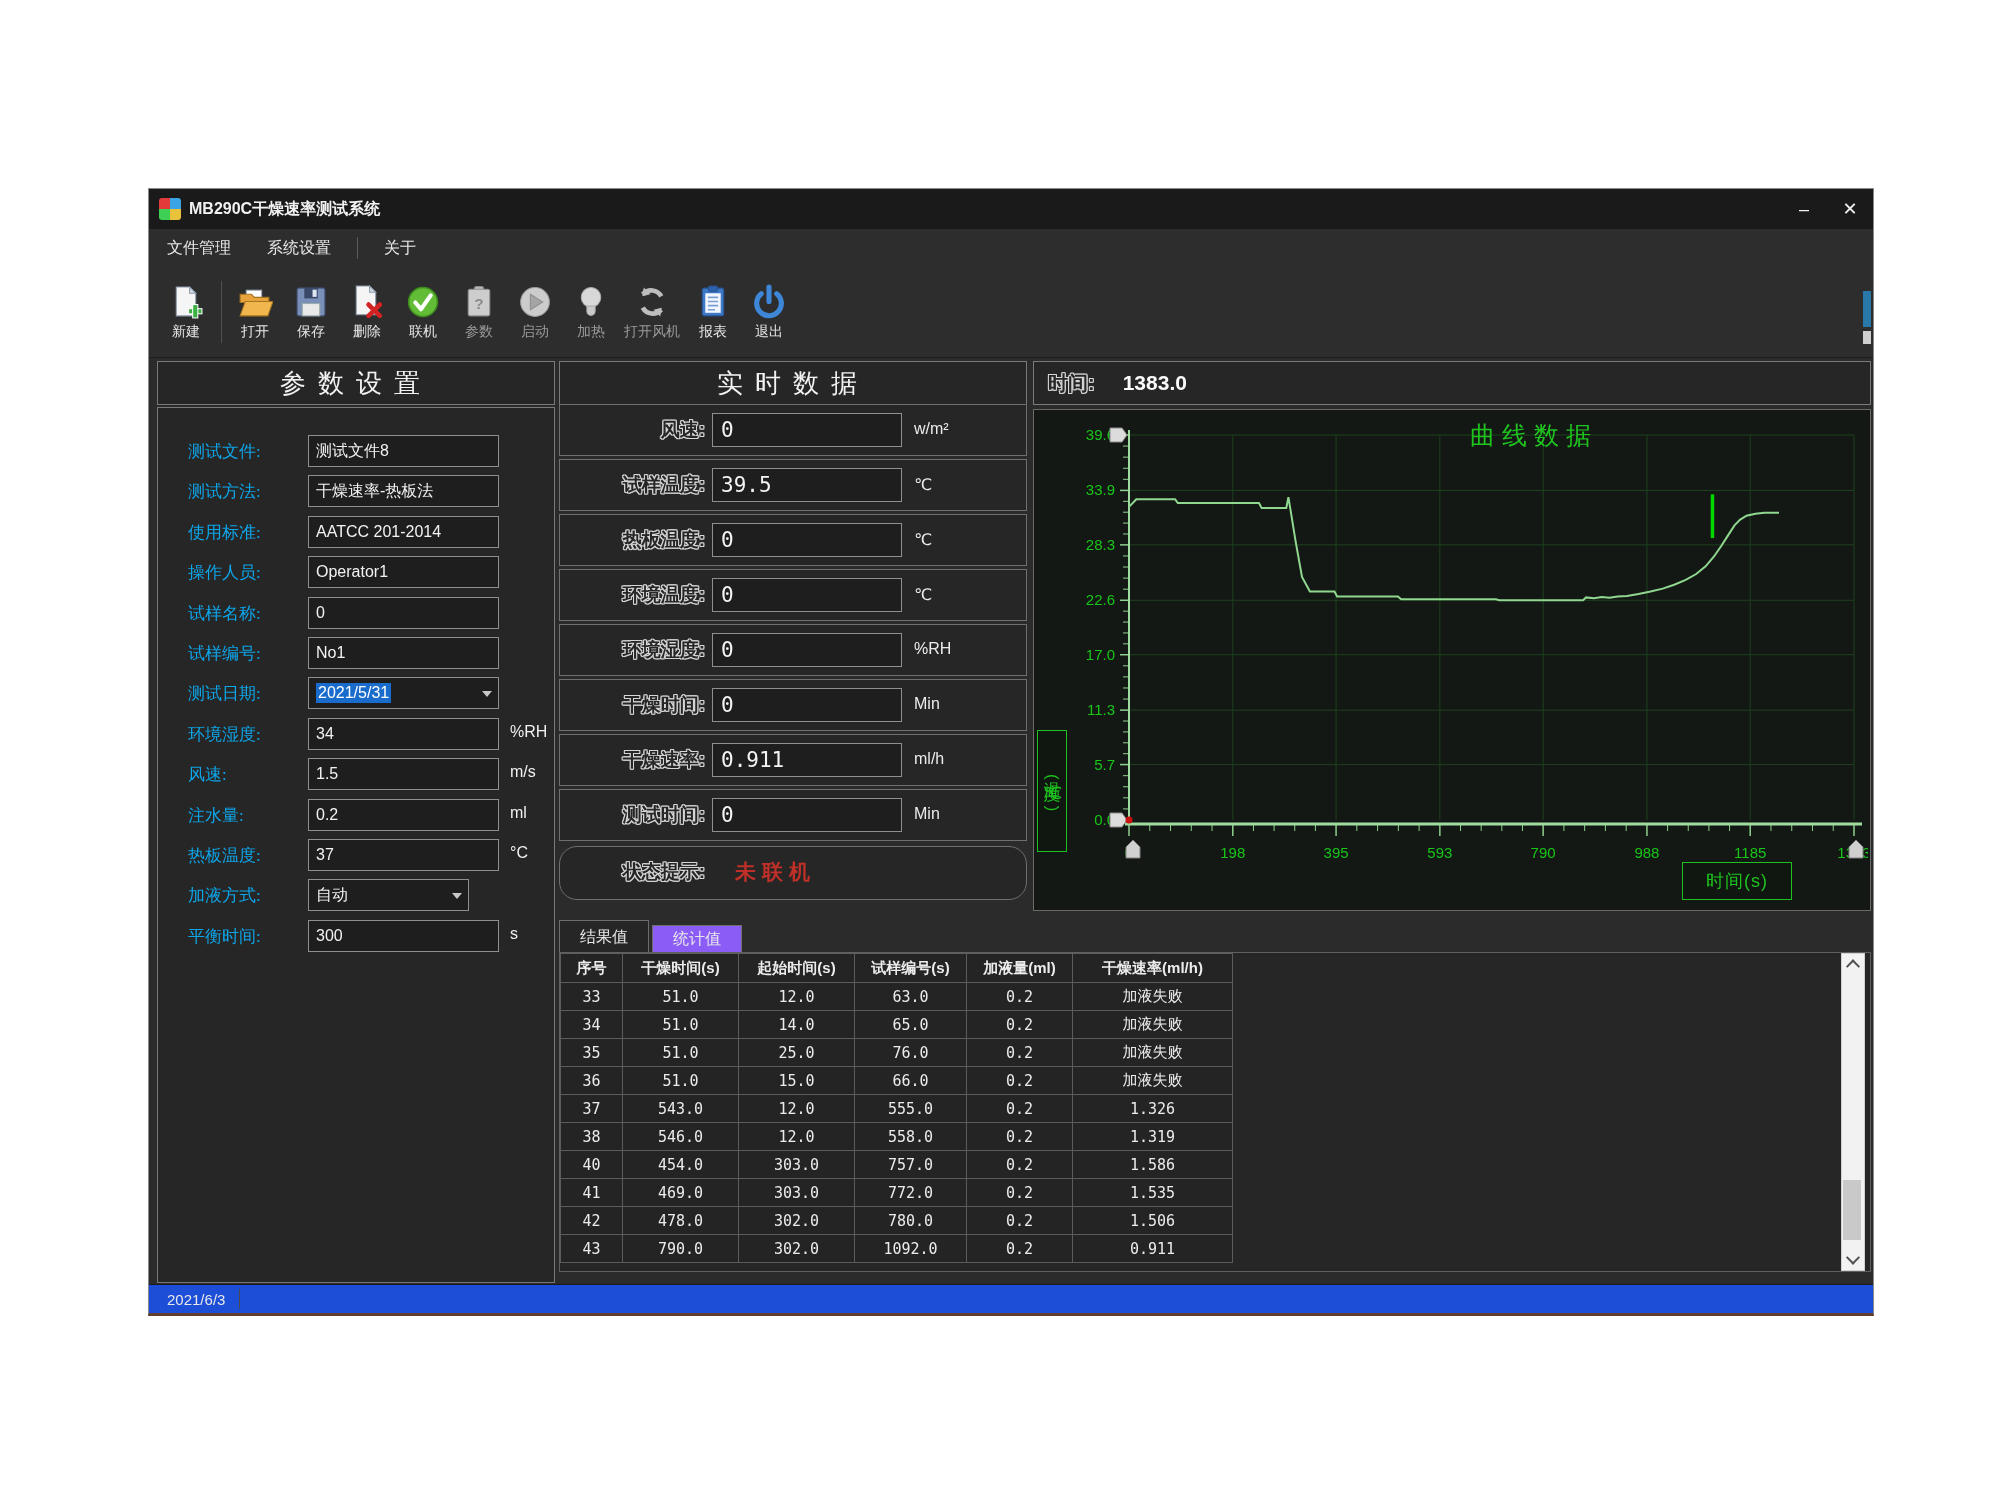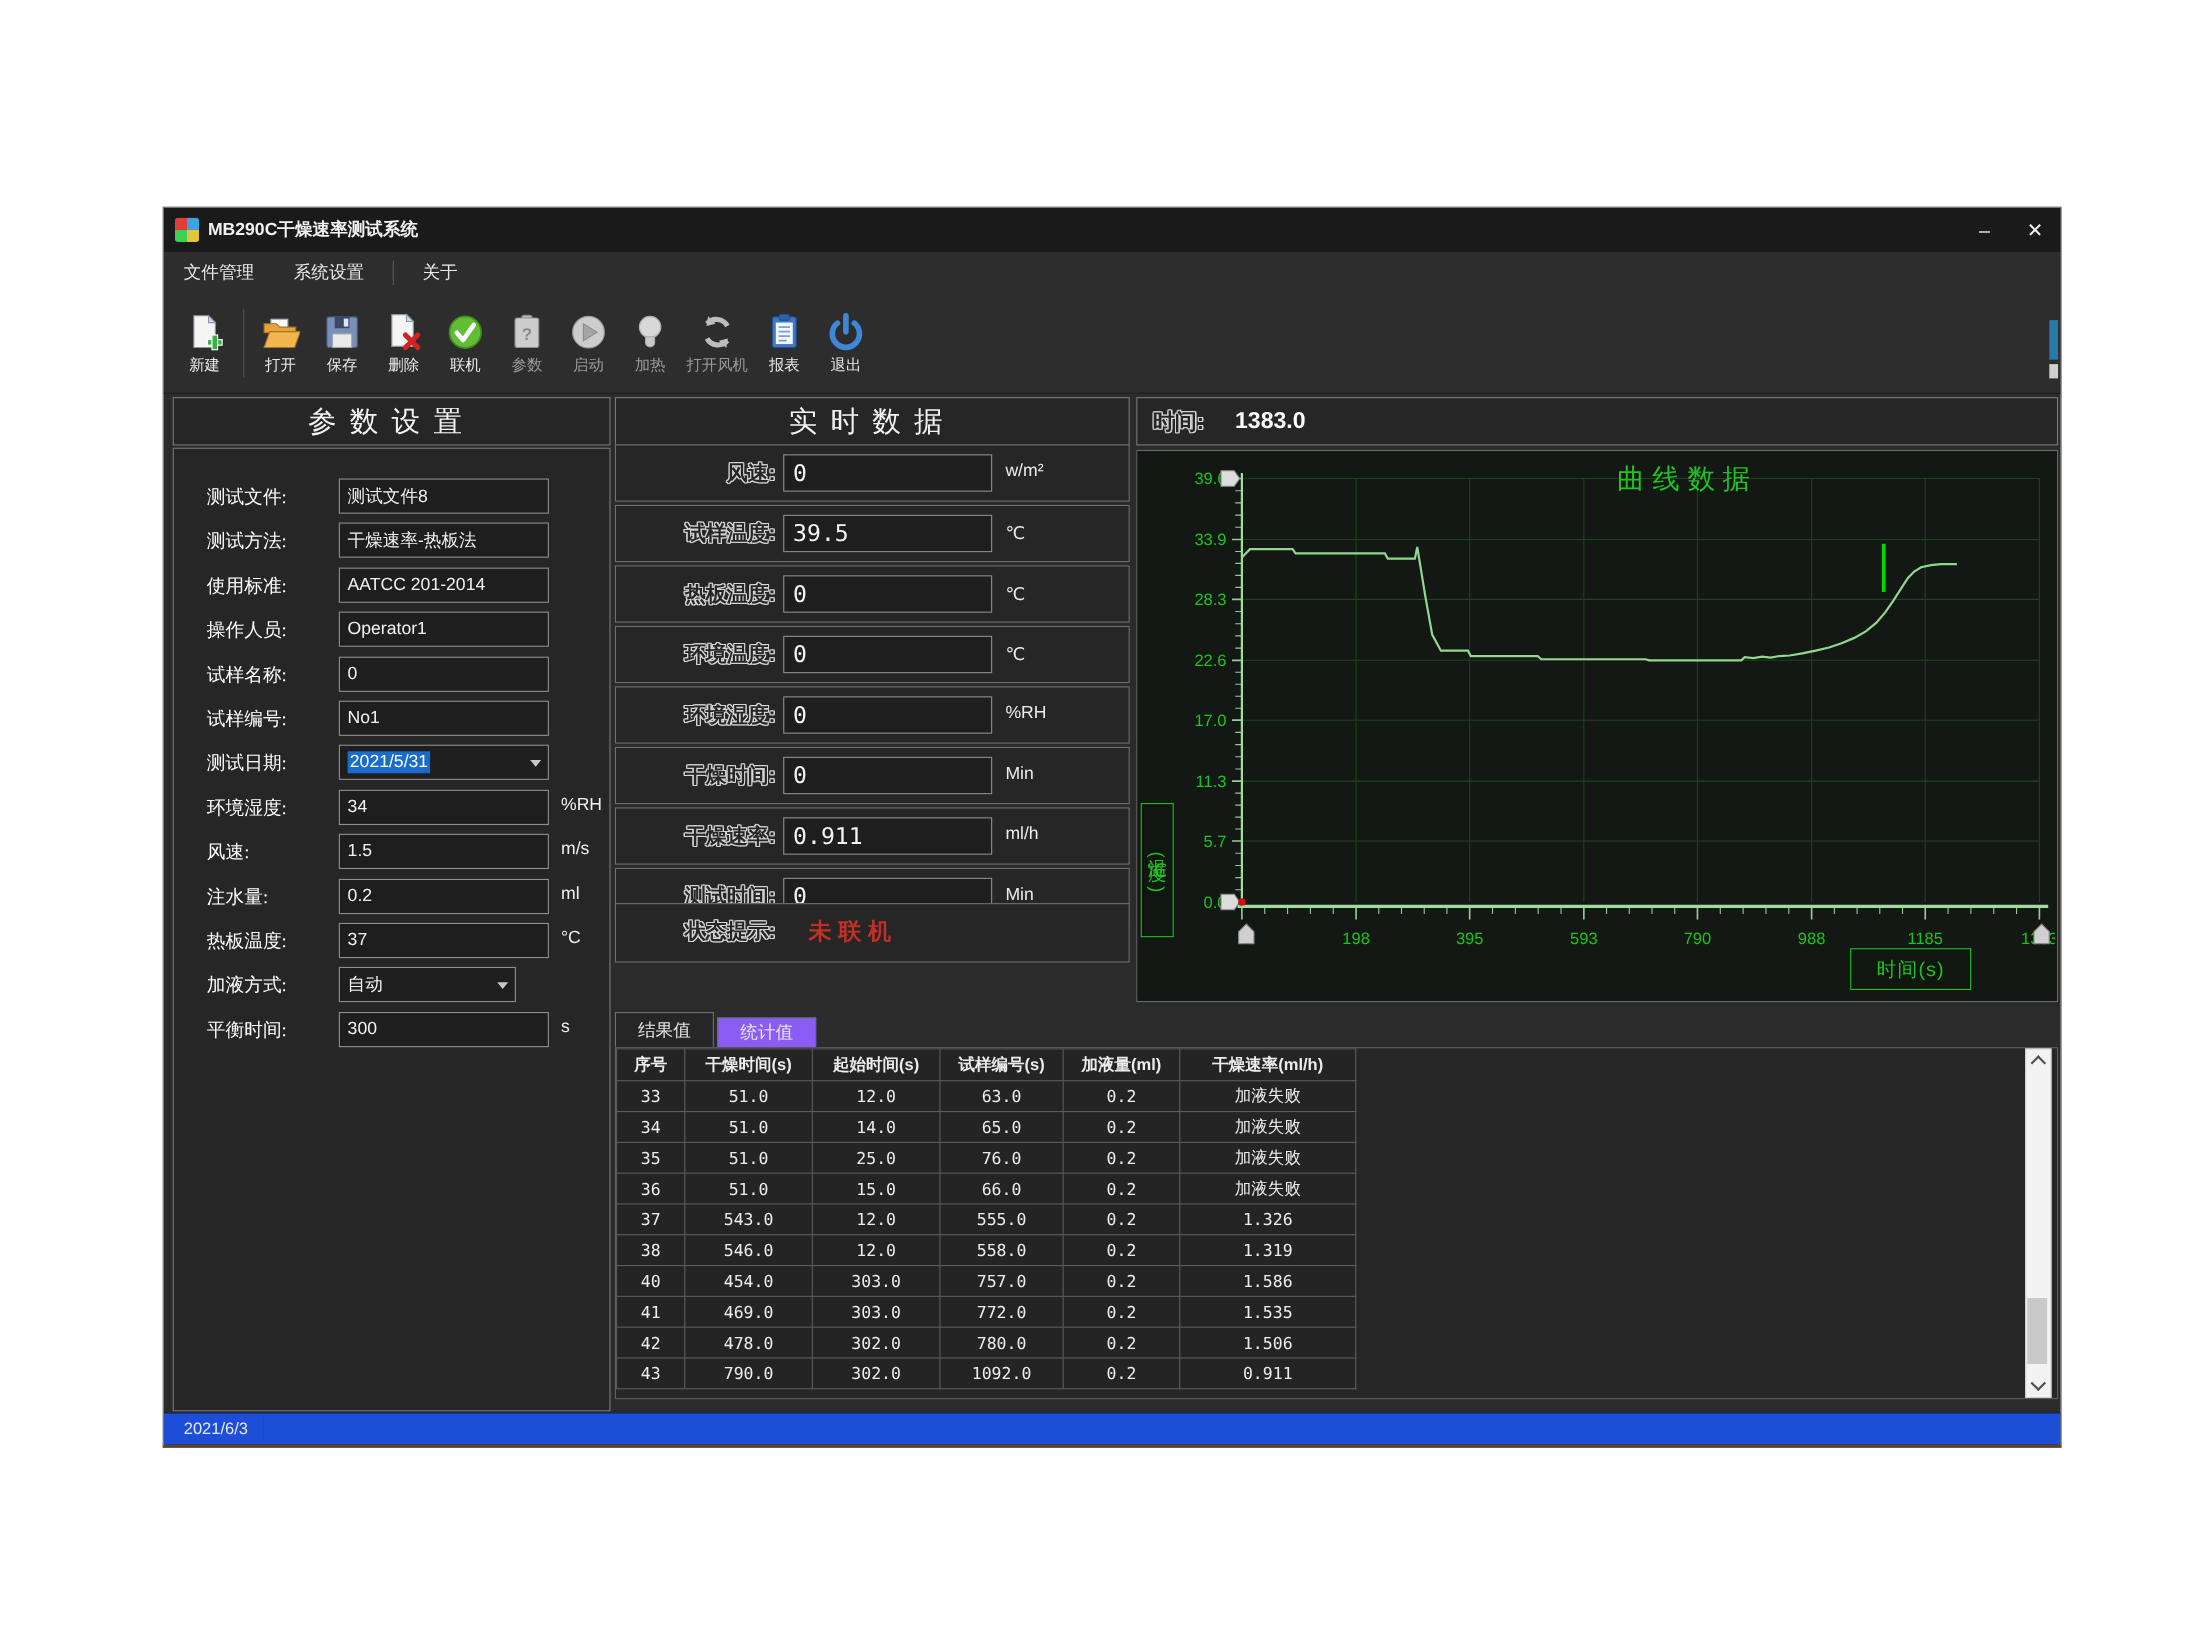--- a/index.html
+++ b/index.html
@@ -36,21 +36,21 @@
   .tb-sep{width:1px;height:62px;background:#505050;margin:0 10px 0 2px;}
   .toolclip{position:absolute;right:2px;top:24px;width:8px;height:36px;background:#2878a8;}
   .toolclip2{position:absolute;right:2px;top:64px;width:8px;height:13px;background:#cfcfcf;}
   
   .panel-h{position:absolute;background:#262626;border:1px solid #7a7a7a;
     display:flex;align-items:center;justify-content:center;
     font-size:26px;letter-spacing:12px;color:#f2f2f2;font-family:"Liberation Serif","DejaVu Serif",serif;}
   .pbody{position:absolute;background:#262626;border:1px solid #7a7a7a;}
   
   .p-row{position:absolute;left:0;right:0;height:32px;}
-  .p-label{position:absolute;left:30px;top:5px;font-size:17px;color:#ffffff;
+  .p-label{position:absolute;left:30px;top:5px;font-size:17px;color:#0ea5e9;
     font-family:"Liberation Serif","DejaVu Serif",serif;}
   .p-input{position:absolute;left:150px;top:0;width:182px;height:30px;background:#1e1e1e;
     border:1px solid #8f8f8f;display:flex;align-items:center;padding-left:7px;font-size:16px;color:#f2f2f2;}
   .p-unit{position:absolute;left:352px;top:5px;font-size:16px;color:#f0f0f0;}
   .sel{background:#1a6ccc;color:#fff;padding:1px 2px;}
   .dd-arrow{position:absolute;right:6px;top:13px;width:0;height:0;
     border-left:5px solid transparent;border-right:5px solid transparent;border-top:6px solid #c8c8c8;}
   .p-input.combo{width:152px;}
   
   .m-row{position:absolute;left:0;width:466px;height:50px;background:#262626;border:1px solid #6f6f6f;}
@@ -361,21 +361,21 @@
           </div>
           <span class="m-unit">ml/h</span>
         </div>
         <div class="m-row" style="top: 600px;">
           <span class="m-label outline">测试时间:</span>
           <div class="m-input">
             <span>0</span>
           </div>
           <span class="m-unit">Min</span>
         </div>
-        <div class="m-row" style="top: 632px; height: 52px;">
+        <div class="m-row" style="top: 657px; height: 52px; border-radius: 18px;">
           <span class="m-label outline">状态提示:</span>
           <span class="m-status-val" style="color: rgb(192, 48, 40);">未联机</span>
         </div>
       </div>
 
     <div class="time-h" style="left:884px;top:172px;width:836px;height:42px;">
       <span class="outline">时间:</span>
       <span class="time-val">1383.0</span>
     </div>
     <div class="chartbox" style="left:884px;top:220px;width:836px;height:500px;">

